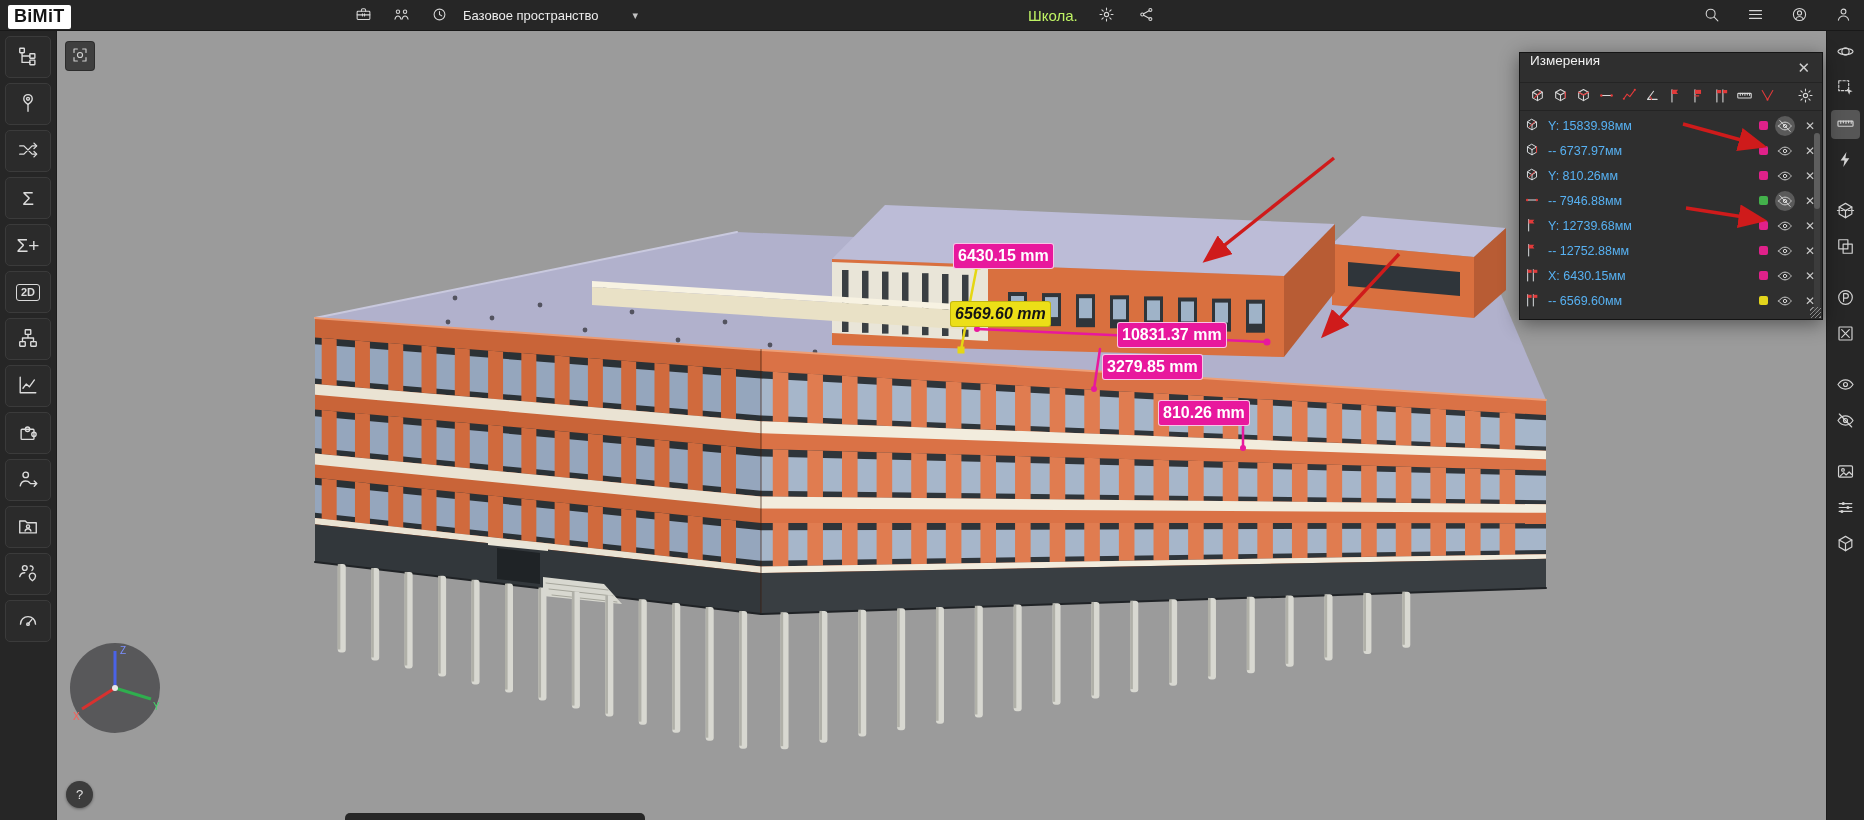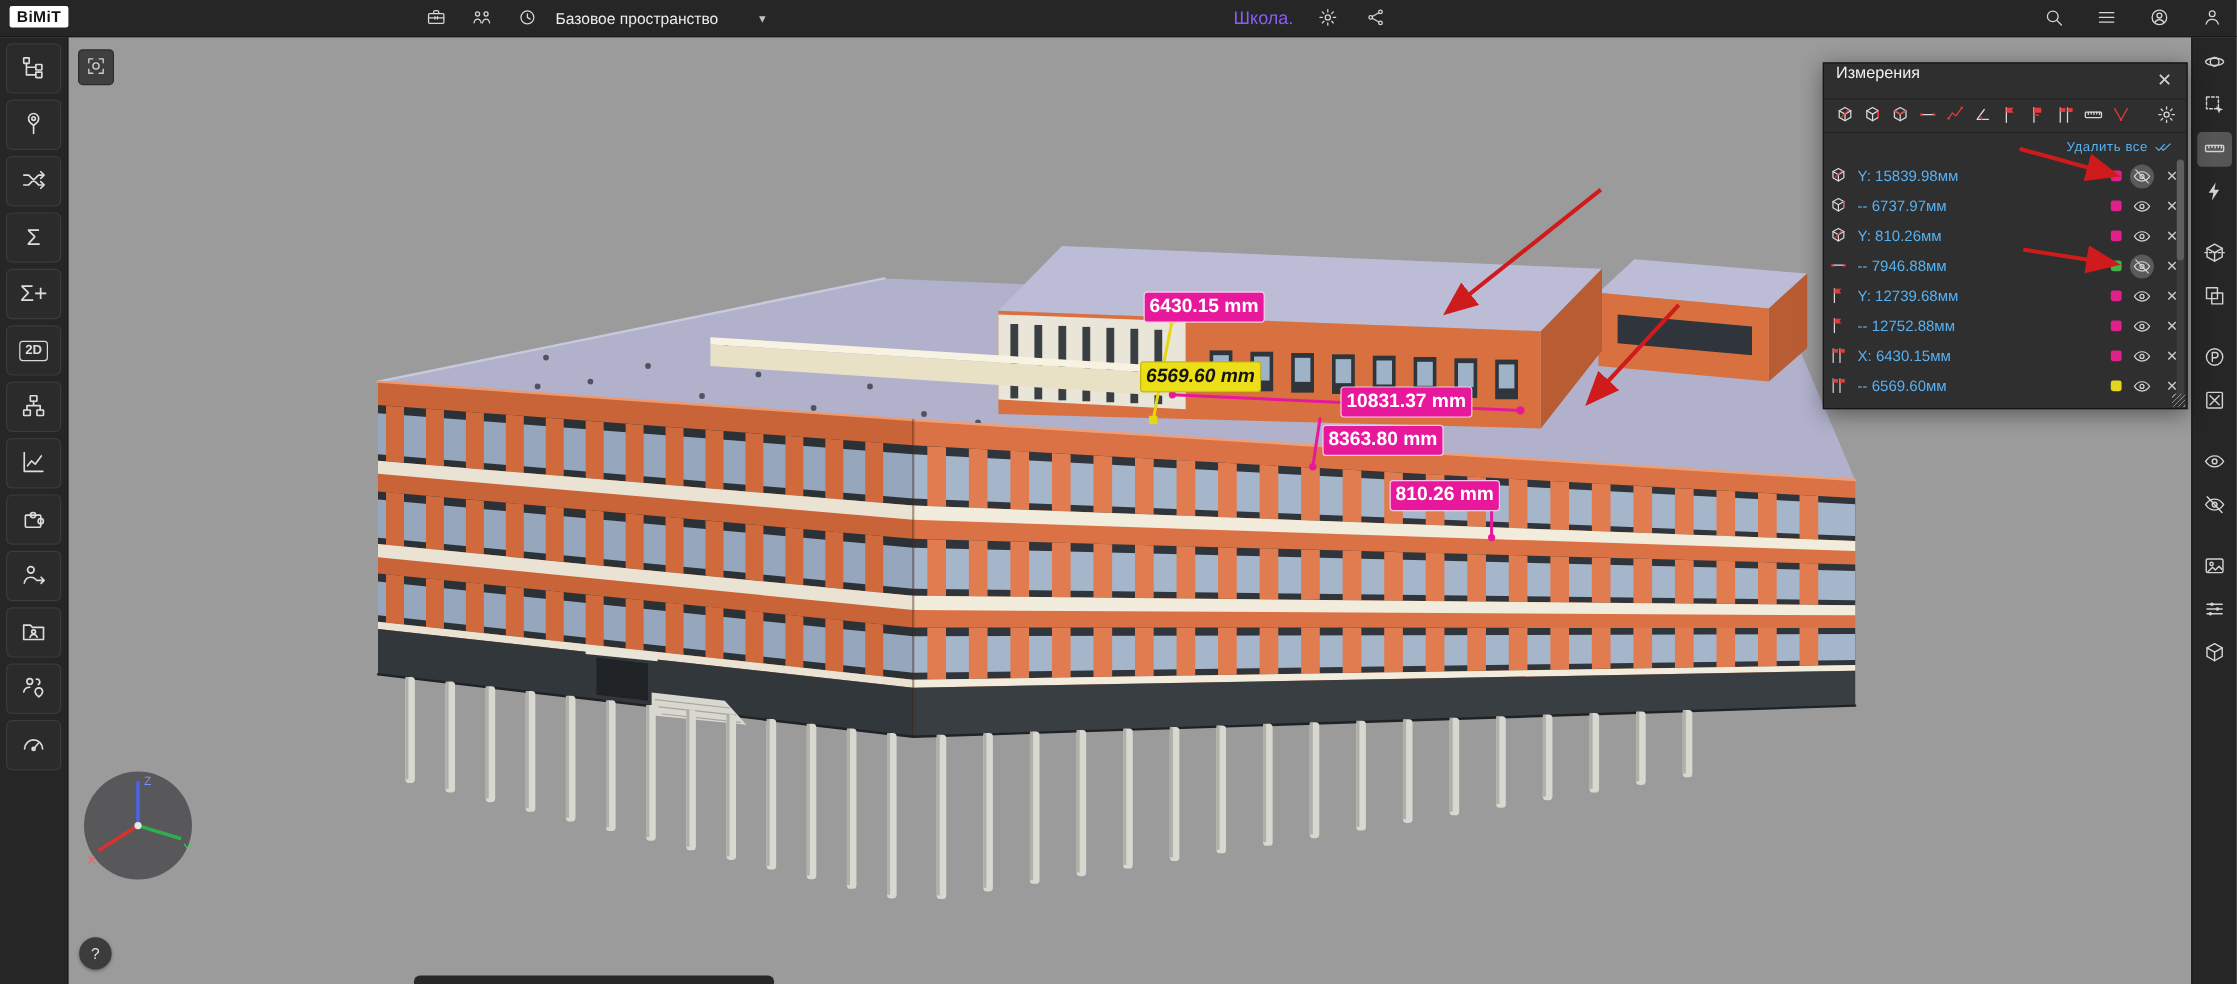--- a/index.html
+++ b/index.html
@@ -4,31 +4,31 @@
 <style>
   *{box-sizing:border-box}
   html,body{margin:0;padding:0}
   body{width:1864px;height:820px;overflow:hidden;position:relative;background:#9b9b9b;
        font-family:"Liberation Sans",sans-serif;
        --magenta:#e8189d;--yellow:#ecdf17;--link:#57b1f2;--arrow:#cf1b1b}
   button{font-family:inherit;cursor:pointer}
 
   
   .topbar{position:absolute;top:0;left:0;right:0;height:31px;background:#262626;border-bottom:1px solid #191919;z-index:30}
-  .logo{position:absolute;left:8px;top:5px;background:#ffffff;color:#151515;font-weight:bold;font-size:13px;
+  .logo{position:absolute;left:8px;top:5px;background:#ffffff;color:#151515;font-weight:bold;font-size:18px;
         padding:1px 6px 2px;border-radius:2px;letter-spacing:.3px}
   .tb-group{display:flex;align-items:center;height:27px}
   #tb-left{position:absolute;left:350px;top:2px;gap:12px}
   #tb-right{position:absolute;right:8px;top:2px;gap:18px}
   .tb-icon{width:26px;height:26px;display:flex;align-items:center;justify-content:center;color:#d6d6d6;background:none;border:none;padding:0}
   .tb-icon svg{width:17px;height:17px}
   .workspace{position:absolute;left:463px;top:0;height:31px;display:flex;align-items:center;gap:34px;color:#ececec;font-size:13px;cursor:pointer}
   .caret{font-size:11px;color:#c2c2c2}
   .titlewrap{position:absolute;left:1028px;top:0;height:31px;display:flex;align-items:center;gap:16px}
-  .apptitle{color:#8b5cf6;font-size:15px}
+  .apptitle{color:#bef264;font-size:15px}
   #tb-title{display:flex;gap:14px}
 
   
   .left-toolbar{position:absolute;top:31px;left:0;width:57px;bottom:0;background:#262626;z-index:25;border-right:1px solid #1d1d1d}
   .lt-btn{display:flex;align-items:center;justify-content:center;margin:5px auto 0;width:46px;height:42px;
           border:1px solid #3b3b3b;border-radius:5px;background:#2b2b2b;color:#dcdcdc;padding:0}
   .lt-btn svg{width:22px;height:22px}
   .lt-btn .glyph{font-size:19px;color:#dcdcdc;line-height:1}
   .lt-btn .glyph-box{font-size:11px;font-weight:bold;border:1.5px solid #dadada;border-radius:3px;padding:2px 4px}
 
@@ -589,21 +589,21 @@
       <circle cx="1267" cy="342" r="3.5" fill="#e8189d"></circle>
       <line x1="1100" y1="349" x2="1094" y2="389" stroke="#e8189d" stroke-width="2.5" stroke-linecap="round"></line>
       <circle cx="1094" cy="389" r="3" fill="#e8189d"></circle>
       <line x1="1243" y1="412" x2="1243" y2="448" stroke="#e8189d" stroke-width="2.5" stroke-linecap="round"></line>
       <circle cx="1243" cy="448" r="3" fill="#e8189d"></circle>
     </svg>
   <div id="vlabels">
       <div class="vlabel magenta" style="left: 896px; top: 212px;">6430.15 mm</div>
       <div class="vlabel yellow" style="left: 893px; top: 270px; font-style: italic;">6569.60 mm</div>
       <div class="vlabel magenta" style="left: 1060px; top: 291px;">10831.37 mm</div>
-      <div class="vlabel magenta" style="left: 1045px; top: 323px;">8363.80 mm</div>
+      <div class="vlabel magenta" style="left: 1045px; top: 323px;">3279.85 mm</div>
       <div class="vlabel magenta" style="left: 1101px; top: 369px; text-align: center;">810.26 mm</div>
     </div>
   <button class="focus-btn">
       <span id="focus-ic"><svg viewBox="0 0 24 24" fill="none" stroke="currentColor" stroke-width="1.5" stroke-linecap="round" stroke-linejoin="round">
           <path d="M4 8.5V4h4.5M15.5 4H20v4.5M20 15.5V20h-4.5M8.5 20H4v-4.5"></path>
           <circle cx="12" cy="12" r="3.4"></circle>
         </svg></span>
     </button>
   <svg id="gizmo" viewBox="0 0 100 100">
     <circle cx="50" cy="50" r="45" fill="rgba(22,22,26,0.5)"></circle>
@@ -698,28 +698,20 @@
             <circle cx="12" cy="18" r="1.4" fill="#e23a3a" stroke="none"></circle>
           </svg></span>
       </button>
       <button class="ptool gear">
         <span><svg viewBox="0 0 24 24" fill="none" stroke="currentColor" stroke-width="1.5" stroke-linecap="round" stroke-linejoin="round">
             <circle cx="12" cy="12" r="3"></circle>
             <path d="M12 2.8v2.7M12 18.5v2.7M2.8 12h2.7M18.5 12h2.7M5.5 5.5l1.9 1.9M16.6 16.6l1.9 1.9M18.5 5.5l-1.9 1.9M7.4 16.6l-1.9 1.9"></path>
           </svg></span>
       </button>
     </div>
-  <div class="panel-delete">
-    <span>Удалить все</span>
-    <span class="dblcheck" id="dblcheck">
-        <svg viewBox="0 0 24 24" fill="none" stroke="currentColor" stroke-width="1.5" stroke-linecap="round" stroke-linejoin="round">
-          <path d="M2.5 12.5l4 4L14 8.5M9.5 13.5l3 3L21.5 8"></path>
-        </svg>
-      </span>
-  </div>
   <div class="rows" id="panel-rows">
       <div class="row">
         <span class="row-type">
           <svg viewBox="0 0 24 24" fill="none" stroke="currentColor" stroke-width="1.5" stroke-linecap="round" stroke-linejoin="round">
             <path d="M12 3.6l6.8 3.9v7.8L12 19.2l-6.8-3.9V7.5z"></path>
             <path d="M12 11.4L5.2 7.5M12 11.4l6.8-3.9M12 11.4v7.8"></path>
             <path d="M7.8 15L16.3 6.8" stroke="#e23a3a"></path>
           </svg>
         </span>
         <span class="row-label">Y: 15839.98мм</span>

